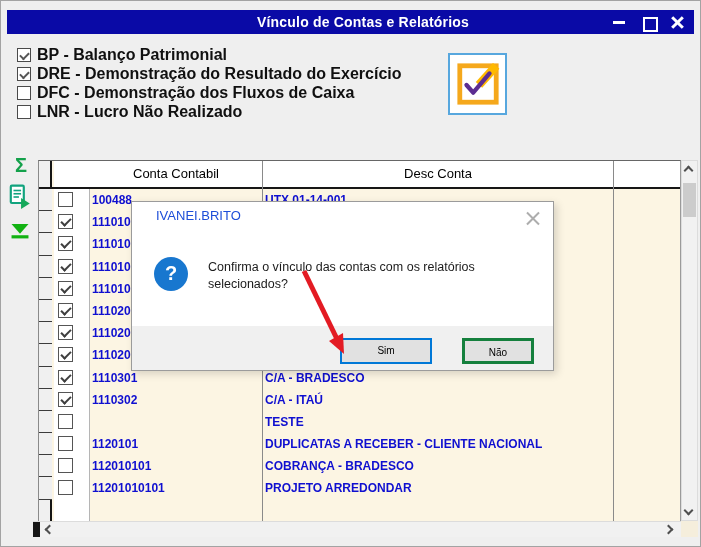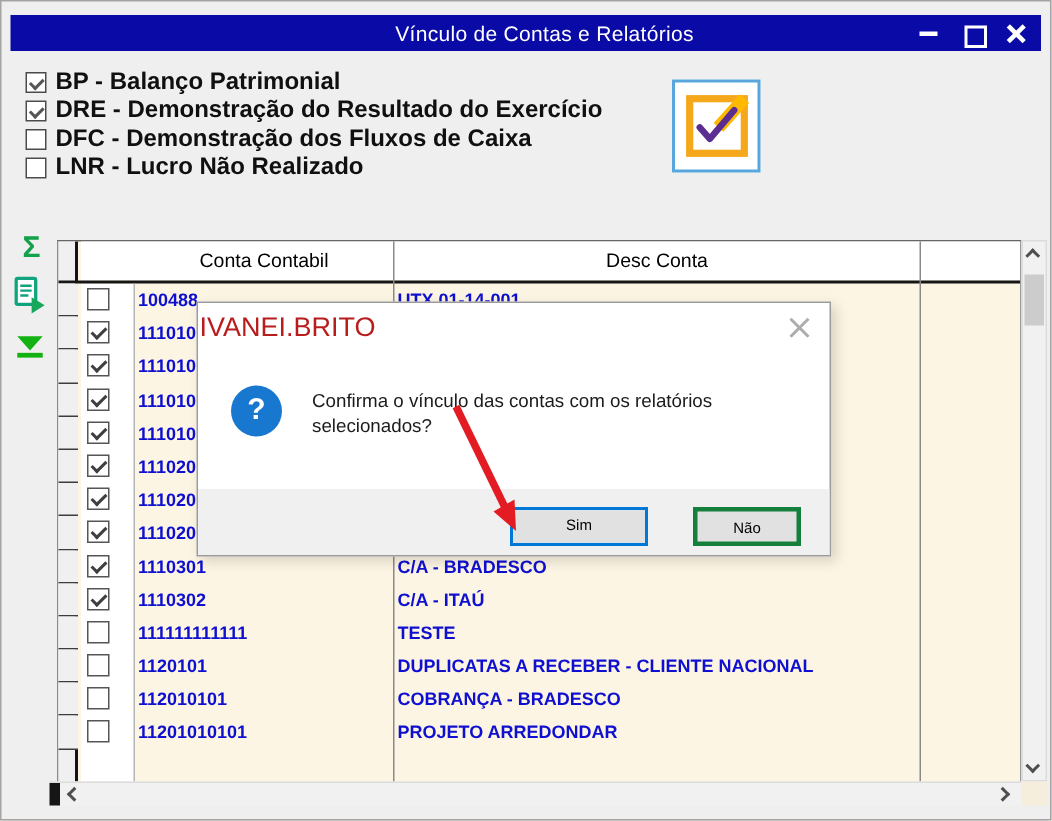--- a/index.html
+++ b/index.html
@@ -3,21 +3,21 @@
 <meta charset="utf-8">
 <style>
   * { margin:0; padding:0; box-sizing:border-box; font-family:"Liberation Sans", sans-serif; }
   body { background:#d8d8d8; }
   #window { position:relative; width:701px; height:547px; background:#EFEFEF;
             border:1px solid #A3A3A3; overflow:hidden; }
 
   
   .titlebar { position:absolute; left:6px; top:9px; right:6px; height:24px;
               background:#0A0AA6; display:flex; align-items:center; justify-content:center; }
-  .titlebar .title { color:#fff; font-weight:normal; font-size:14px; letter-spacing:.2px;margin-left:25px; }
+  .titlebar .title { color:#fff; font-weight:bold; font-size:14px; letter-spacing:.2px;margin-left:25px; }
   .controls { position:absolute; right:10px; top:0; height:100%; display:flex; align-items:center; gap:15px; }
   .ctl { width:14px; height:14px; position:relative; cursor:pointer; }
   .ctl-min::after { content:""; position:absolute; left:1px; top:6px; width:12px; height:3px; background:#fff; }
   .ctl-max::after { content:""; position:absolute; left:2px; top:2px; width:11px; height:11px; border:2px solid #fff; }
   .ctl-close::before, .ctl-close::after { content:""; position:absolute; left:6px; top:0; width:3px; height:15px; background:#fff; }
   .ctl-close::before { transform:rotate(45deg); }
   .ctl-close::after  { transform:rotate(-45deg); }
 
   
   .reports { position:absolute; left:16px; top:44px; }
@@ -72,21 +72,21 @@
   .vs-thumb { position:absolute; left:1px; top:22px; width:13px; height:34px; background:#CCCCCC; cursor:pointer; }
   .hscroll { position:absolute; left:32px; top:520px; width:648px; height:16px; background:#F1F1F1; border-top:1px solid #DCDCDC; }
   .hs-thumb { position:absolute; left:0; top:0; width:7px; height:15px; background:#161616; cursor:pointer; }
   .hs-left  { position:absolute; left:13px; top:4px; cursor:pointer; transform:rotate(-135deg); }
   .hs-right { position:absolute; right:9px; top:4px; cursor:pointer; transform:rotate(45deg); }
   .corner { position:absolute; left:680px; top:520px; width:17px; height:16px; background:#F5EEDC; }
 
   
   .dialog { position:absolute; left:130px; top:200px; width:423px; height:170px; background:#fff;
             border:1px solid #9b9b9b; z-index:30; box-shadow:3px 3px 8px rgba(0,0,0,.15); }
-  .dlg-title { position:absolute; left:1px; top:6px; font-size:18px; color:#b91c1c; }
+  .dlg-title { position:absolute; left:24px; top:6px; font-size:13px; color:#1d4ed8; }
   .dlg-close { position:absolute; right:13px; top:9px; width:15px; height:15px; cursor:pointer; }
   .dlg-close::before, .dlg-close::after { content:""; position:absolute; left:7px; top:-1px; width:2px; height:17px; background:#ADADAD; }
   .dlg-close::before { transform:rotate(45deg); }
   .dlg-close::after  { transform:rotate(-45deg); }
   .dlg-icon { position:absolute; left:22px; top:55px; width:34px; height:34px; border-radius:50%;
               background:#1877CF; color:#fff; font-size:20px; font-weight:bold; text-align:center; line-height:33px; }
   .dlg-msg { position:absolute; left:76px; top:57px; width:310px; font-size:12.5px; line-height:17px; color:#1b1b1b; }
   .dlg-footer { position:absolute; left:0; bottom:0; width:100%; height:44px; background:#F0F0F0; }
   .btn { position:absolute; top:12px; height:26px; background:#E1E1E1; font-size:10px; color:#000; text-align:center; cursor:pointer; }
   .btn-sim { left:208px; width:92px; border:2px solid #0078D7; line-height:22px; }
@@ -221,21 +221,20 @@
         </div>
       <div class="trow" data-checked="true">
           <div class="rh"></div>
           <div class="cb"></div>
           <div class="cell conta">1110302</div>
           <div class="cell desc">C/A - ITAÚ</div>
         </div>
       <div class="trow" data-checked="false">
           <div class="rh"></div>
           <div class="cb"></div>
-          <div class="cell conta">111111111111</div>
           <div class="cell desc">TESTE</div>
         </div>
       <div class="trow" data-checked="false">
           <div class="rh"></div>
           <div class="cb"></div>
           <div class="cell conta">1120101</div>
           <div class="cell desc">DUPLICATAS A RECEBER - CLIENTE NACIONAL</div>
         </div>
       <div class="trow" data-checked="false">
           <div class="rh"></div>

